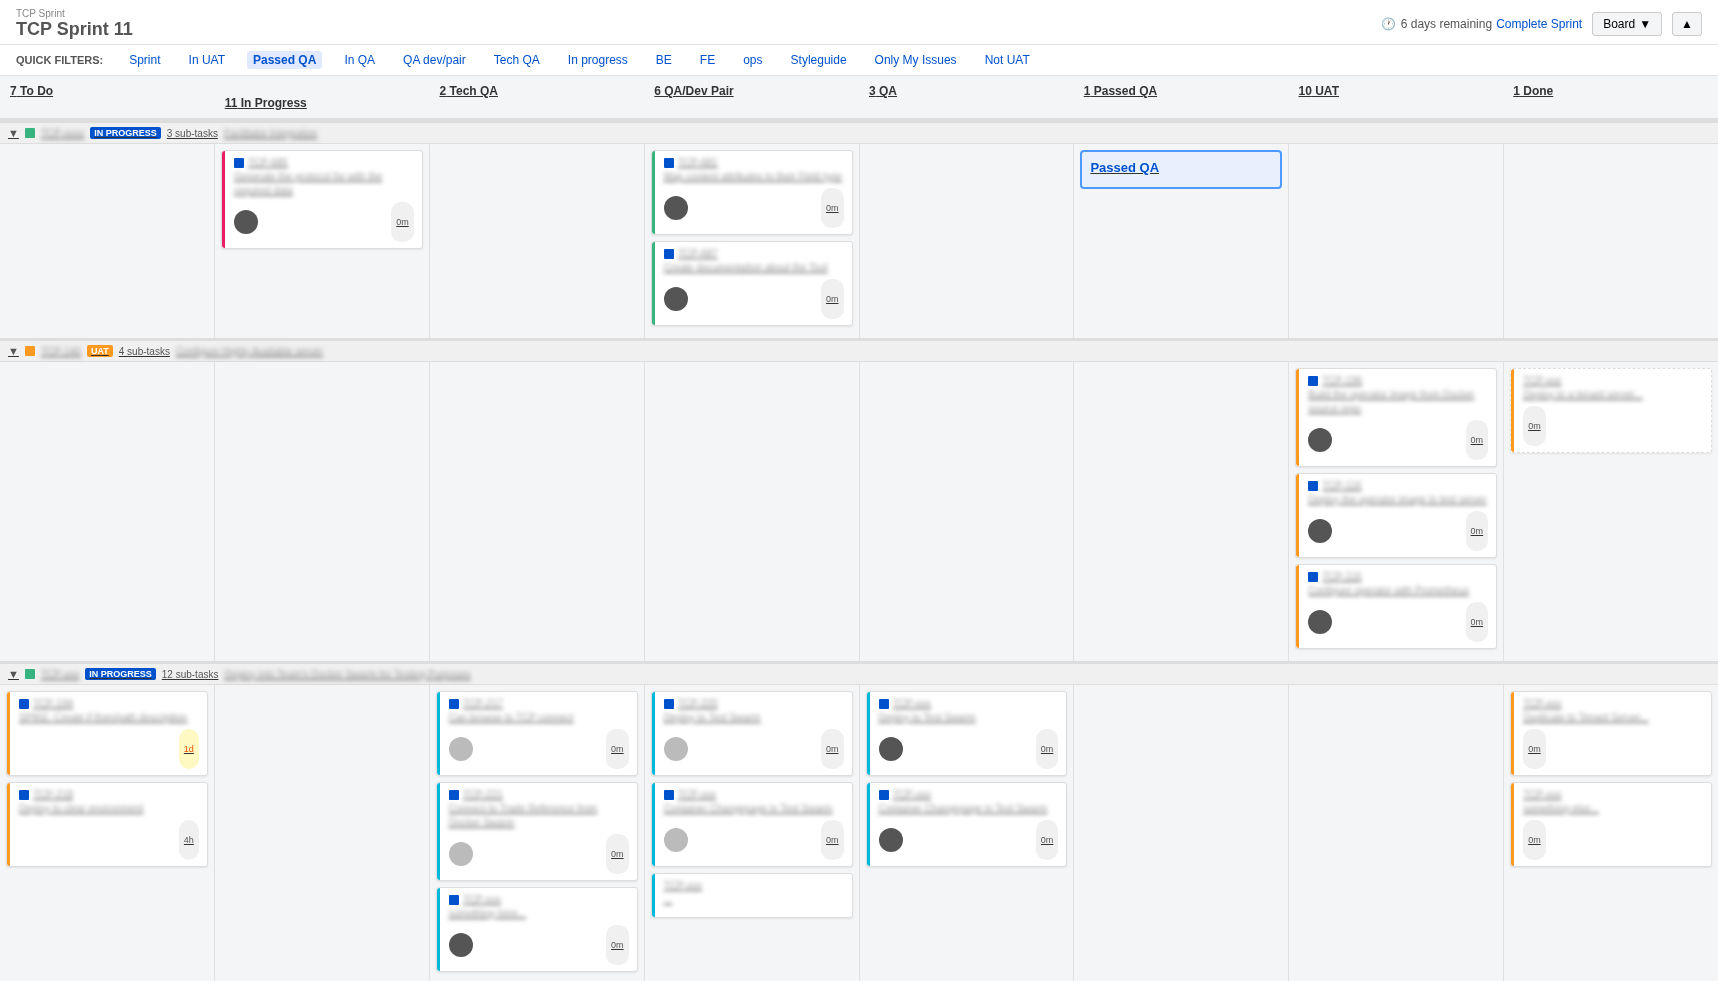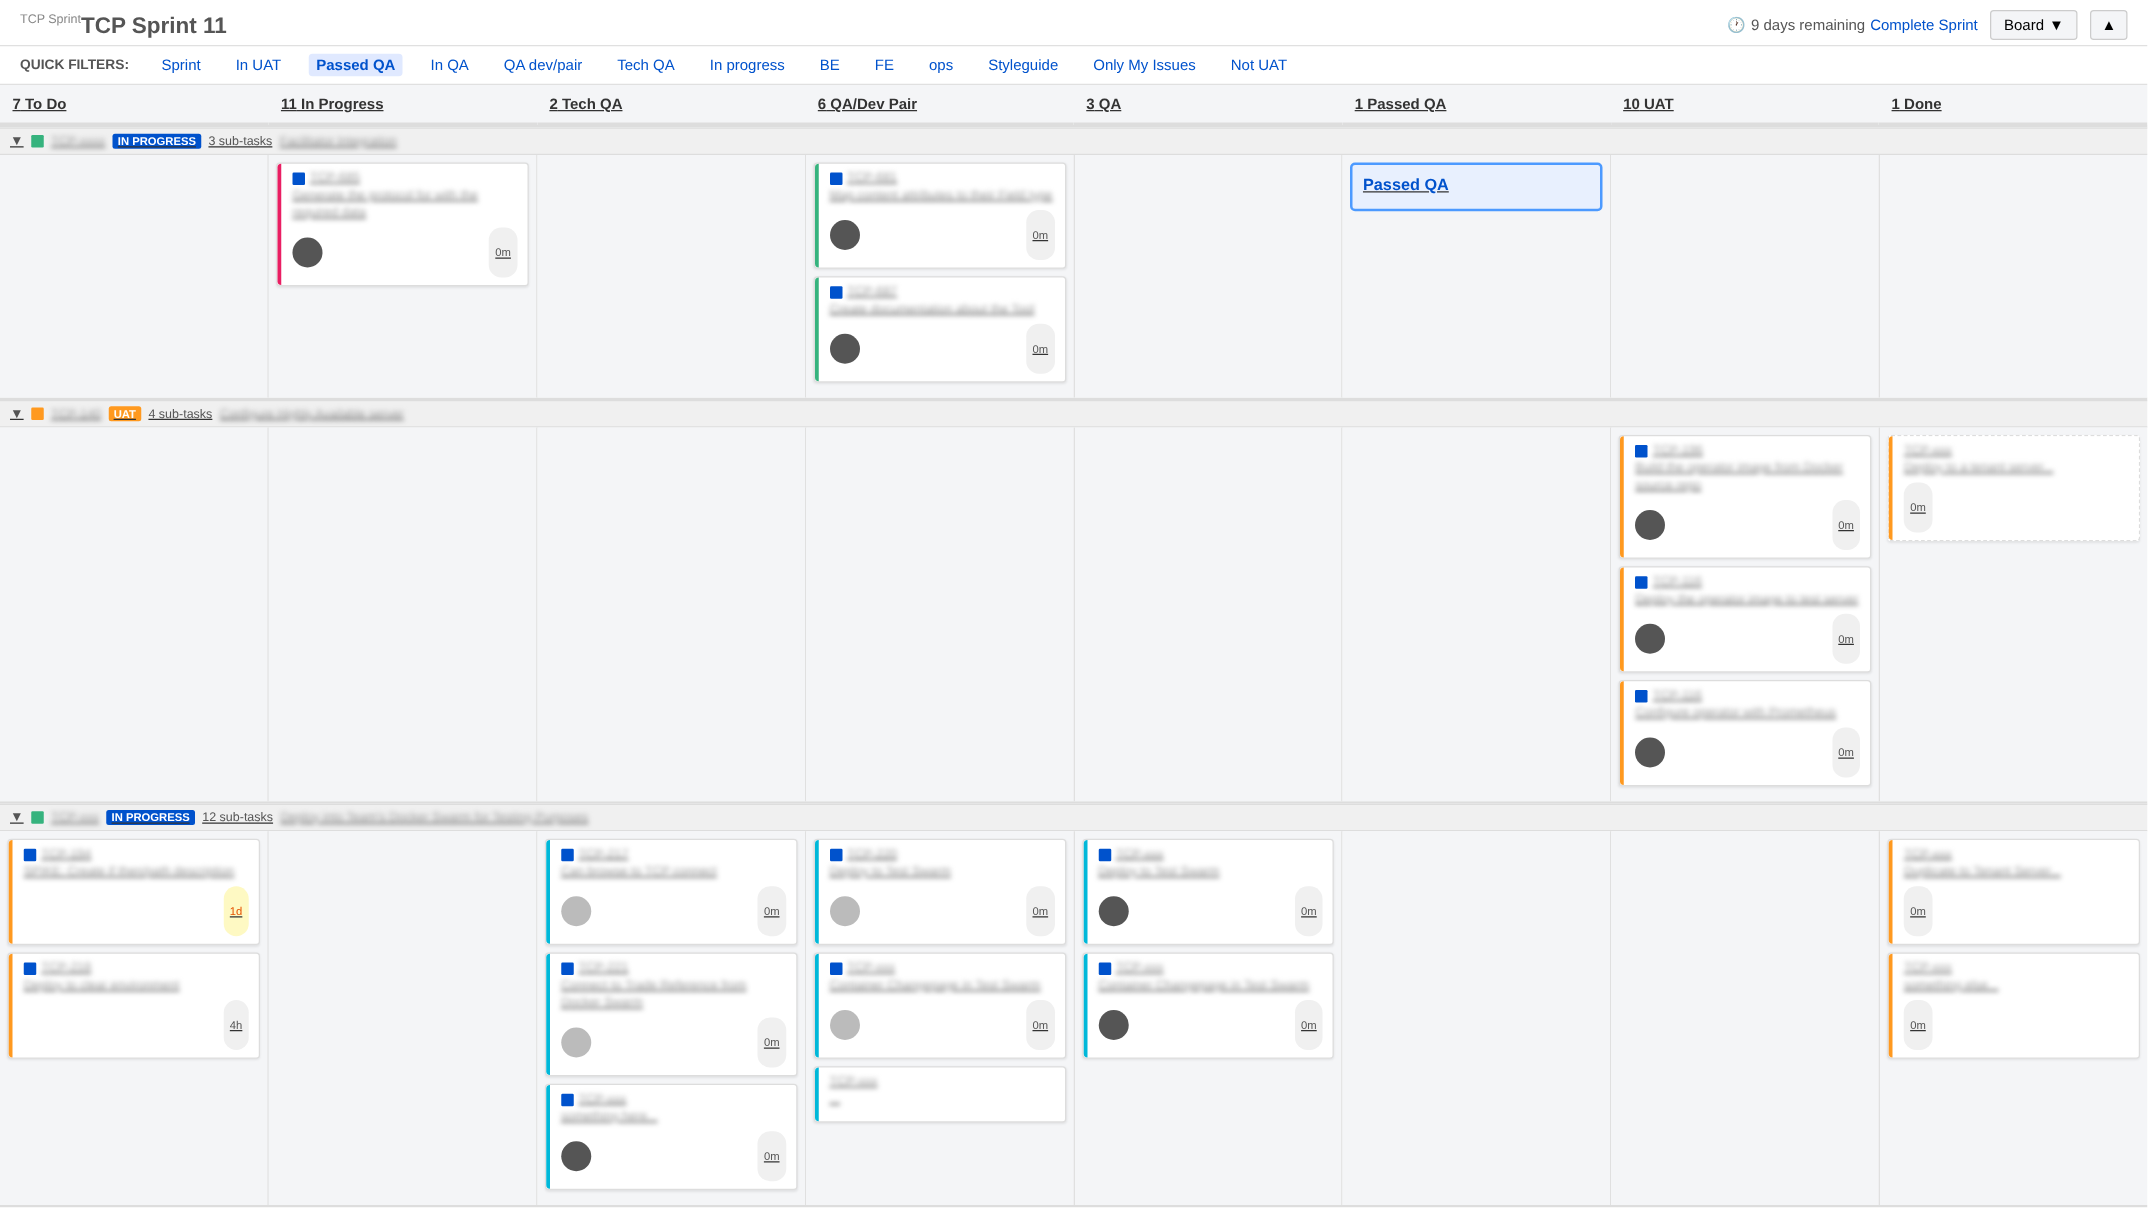--- a/index.html
+++ b/index.html
@@ -1,20 +1,20 @@
 <!DOCTYPE html>
 <html><head>
   <meta charset="utf-8">
   <style>
     * { box-sizing: border-box; margin: 0; padding: 0; }
     body { font-family: -apple-system, BlinkMacSystemFont, 'Segoe UI', Arial, sans-serif; font-size: 12px; background: #fff; color: #333; overflow-x: auto; }
 
     
     .header { padding: 8px 16px 4px 16px; border-bottom: 1px solid #e0e0e0; display: flex; align-items: center; justify-content: space-between; }
-    .header-left { display: flex; flex-direction: row; }
+    .header-left { display: flex; flex-direction: column; }
     .sprint-label { font-size: 10px; color: #888; }
     .sprint-title { font-size: 18px; font-weight: 600; color: #555; }
     .header-right { display: flex; align-items: center; gap: 10px; }
     .sprint-info { font-size: 12px; color: #555; display: flex; align-items: center; gap: 4px; }
     .complete-sprint-btn { color: #0052cc; font-size: 12px; text-decoration: none; cursor: pointer; }
     .board-dropdown { border: 1px solid #ccc; background: #f4f5f7; padding: 4px 10px; border-radius: 3px; font-size: 12px; cursor: pointer; display: flex; align-items: center; gap: 4px; }
     .collapse-btn { border: 1px solid #ccc; background: #f4f5f7; padding: 4px 8px; border-radius: 3px; font-size: 12px; cursor: pointer; }
 
     
     .quick-filters { padding: 6px 16px; display: flex; align-items: center; gap: 16px; border-bottom: 1px solid #e0e0e0; flex-wrap: wrap; }
@@ -71,21 +71,21 @@
 <body>
 
 <div class="header">
   <div class="header-left">
     <span class="sprint-label">TCP Sprint</span>
     <span class="sprint-title">TCP Sprint 11</span>
   </div>
   <div class="header-right">
     <div class="sprint-info">
       <span>🕐</span>
-      <span>9 days remaining</span>
+      <span>6 days remaining</span>
       <a class="complete-sprint-btn">Complete Sprint</a>
     </div>
     <button class="board-dropdown">
       <span>Board</span>
       <span>▼</span>
     </button>
     <button class="collapse-btn">▲</button>
   </div>
 </div>
 
@@ -103,21 +103,21 @@
   <span class="qf-item">ops</span>
   <span class="qf-item">Styleguide</span>
   <span class="qf-item">Only My Issues</span>
   <span class="qf-item">Not UAT</span>
 </div>
 
 <div class="board-wrapper">
 
   <div style="display:flex; border-bottom: 2px solid #ddd; background:#f4f5f7; overflow-x:auto;">
     <div class="col-head" style="flex:1;min-width:180px;"><span style="font-weight:700;">7</span> To Do</div>
-    <div class="col-head" style="flex:1;min-width:180px;"><span style="font-weight:700;">11</span> In Progress</div>
+    <div class="col-head" style="flex:1;min-width:180px;margin-top:12px;"><span style="font-weight:700;">11</span> In Progress</div>
     <div class="col-head" style="flex:1;min-width:180px;"><span style="font-weight:700;">2</span> Tech QA</div>
     <div class="col-head" style="flex:1;min-width:180px;"><span style="font-weight:700;">6</span> QA/Dev Pair</div>
     <div class="col-head" style="flex:1;min-width:180px;"><span style="font-weight:700;">3</span> QA</div>
     <div class="col-head" style="flex:1;min-width:180px;"><span style="font-weight:700;">1</span> Passed QA</div>
     <div class="col-head" style="flex:1;min-width:180px;"><span style="font-weight:700;">10</span> UAT</div>
     <div class="col-head" style="flex:1;min-width:180px;"><span style="font-weight:700;">1</span> Done</div>
   </div>
 
   <div class="epic-row">
     <span class="epic-chevron">▼</span>

